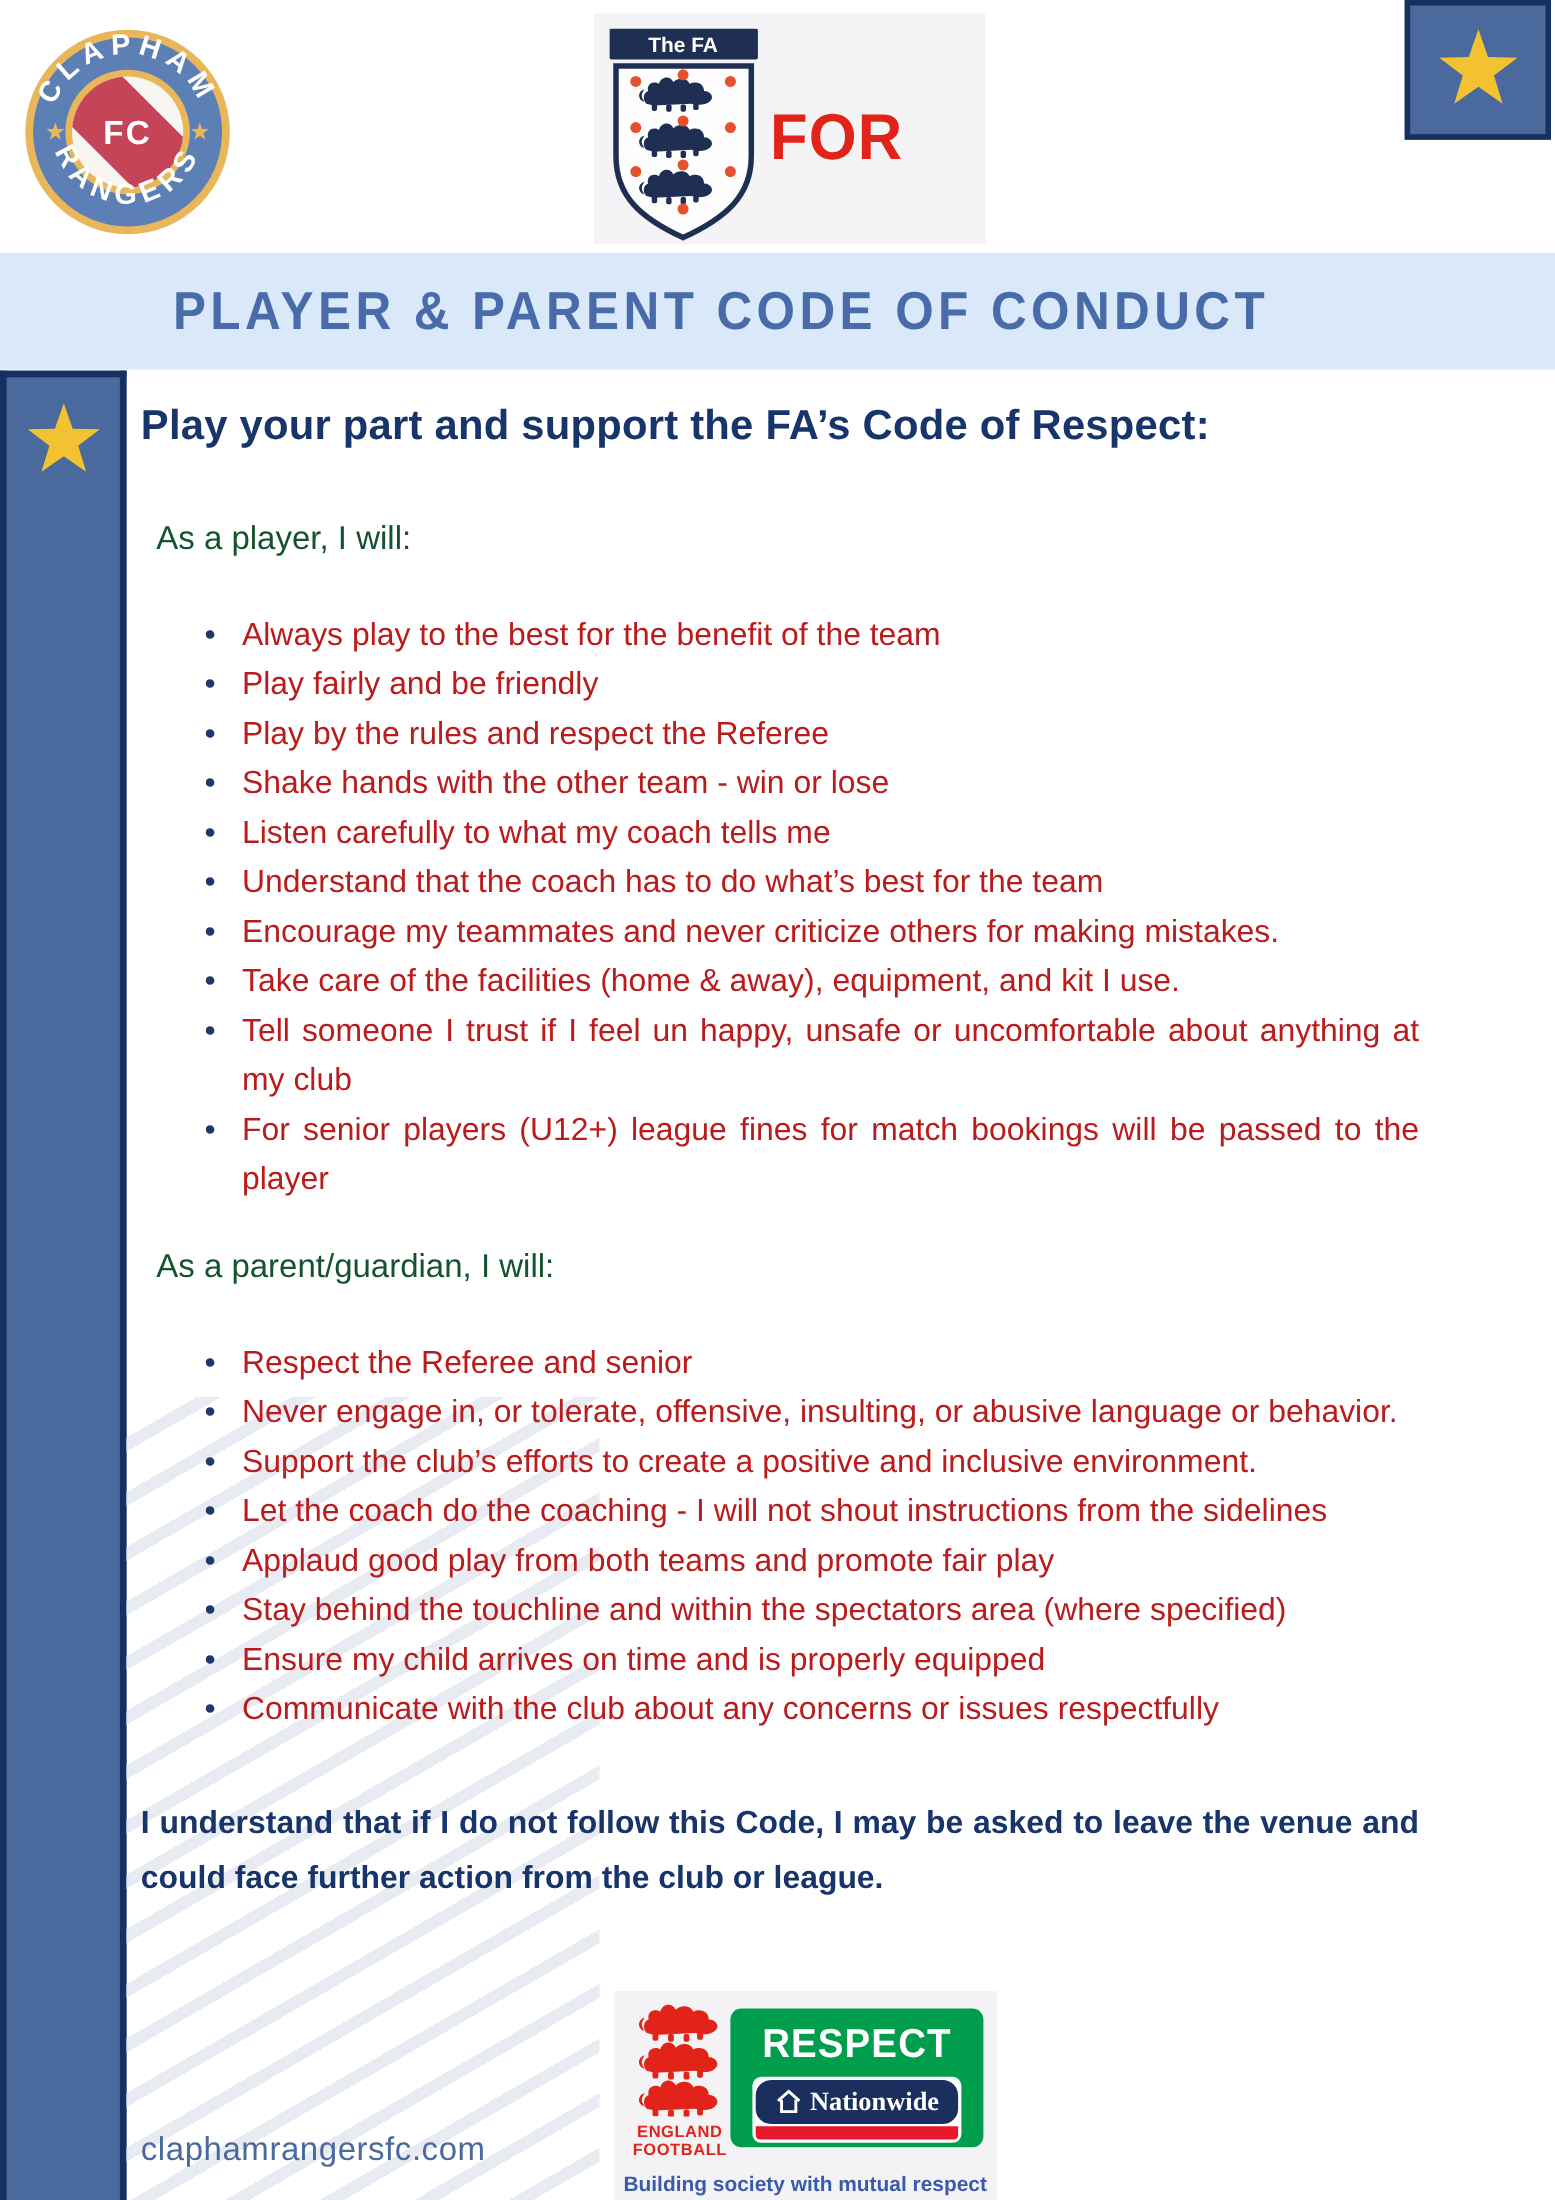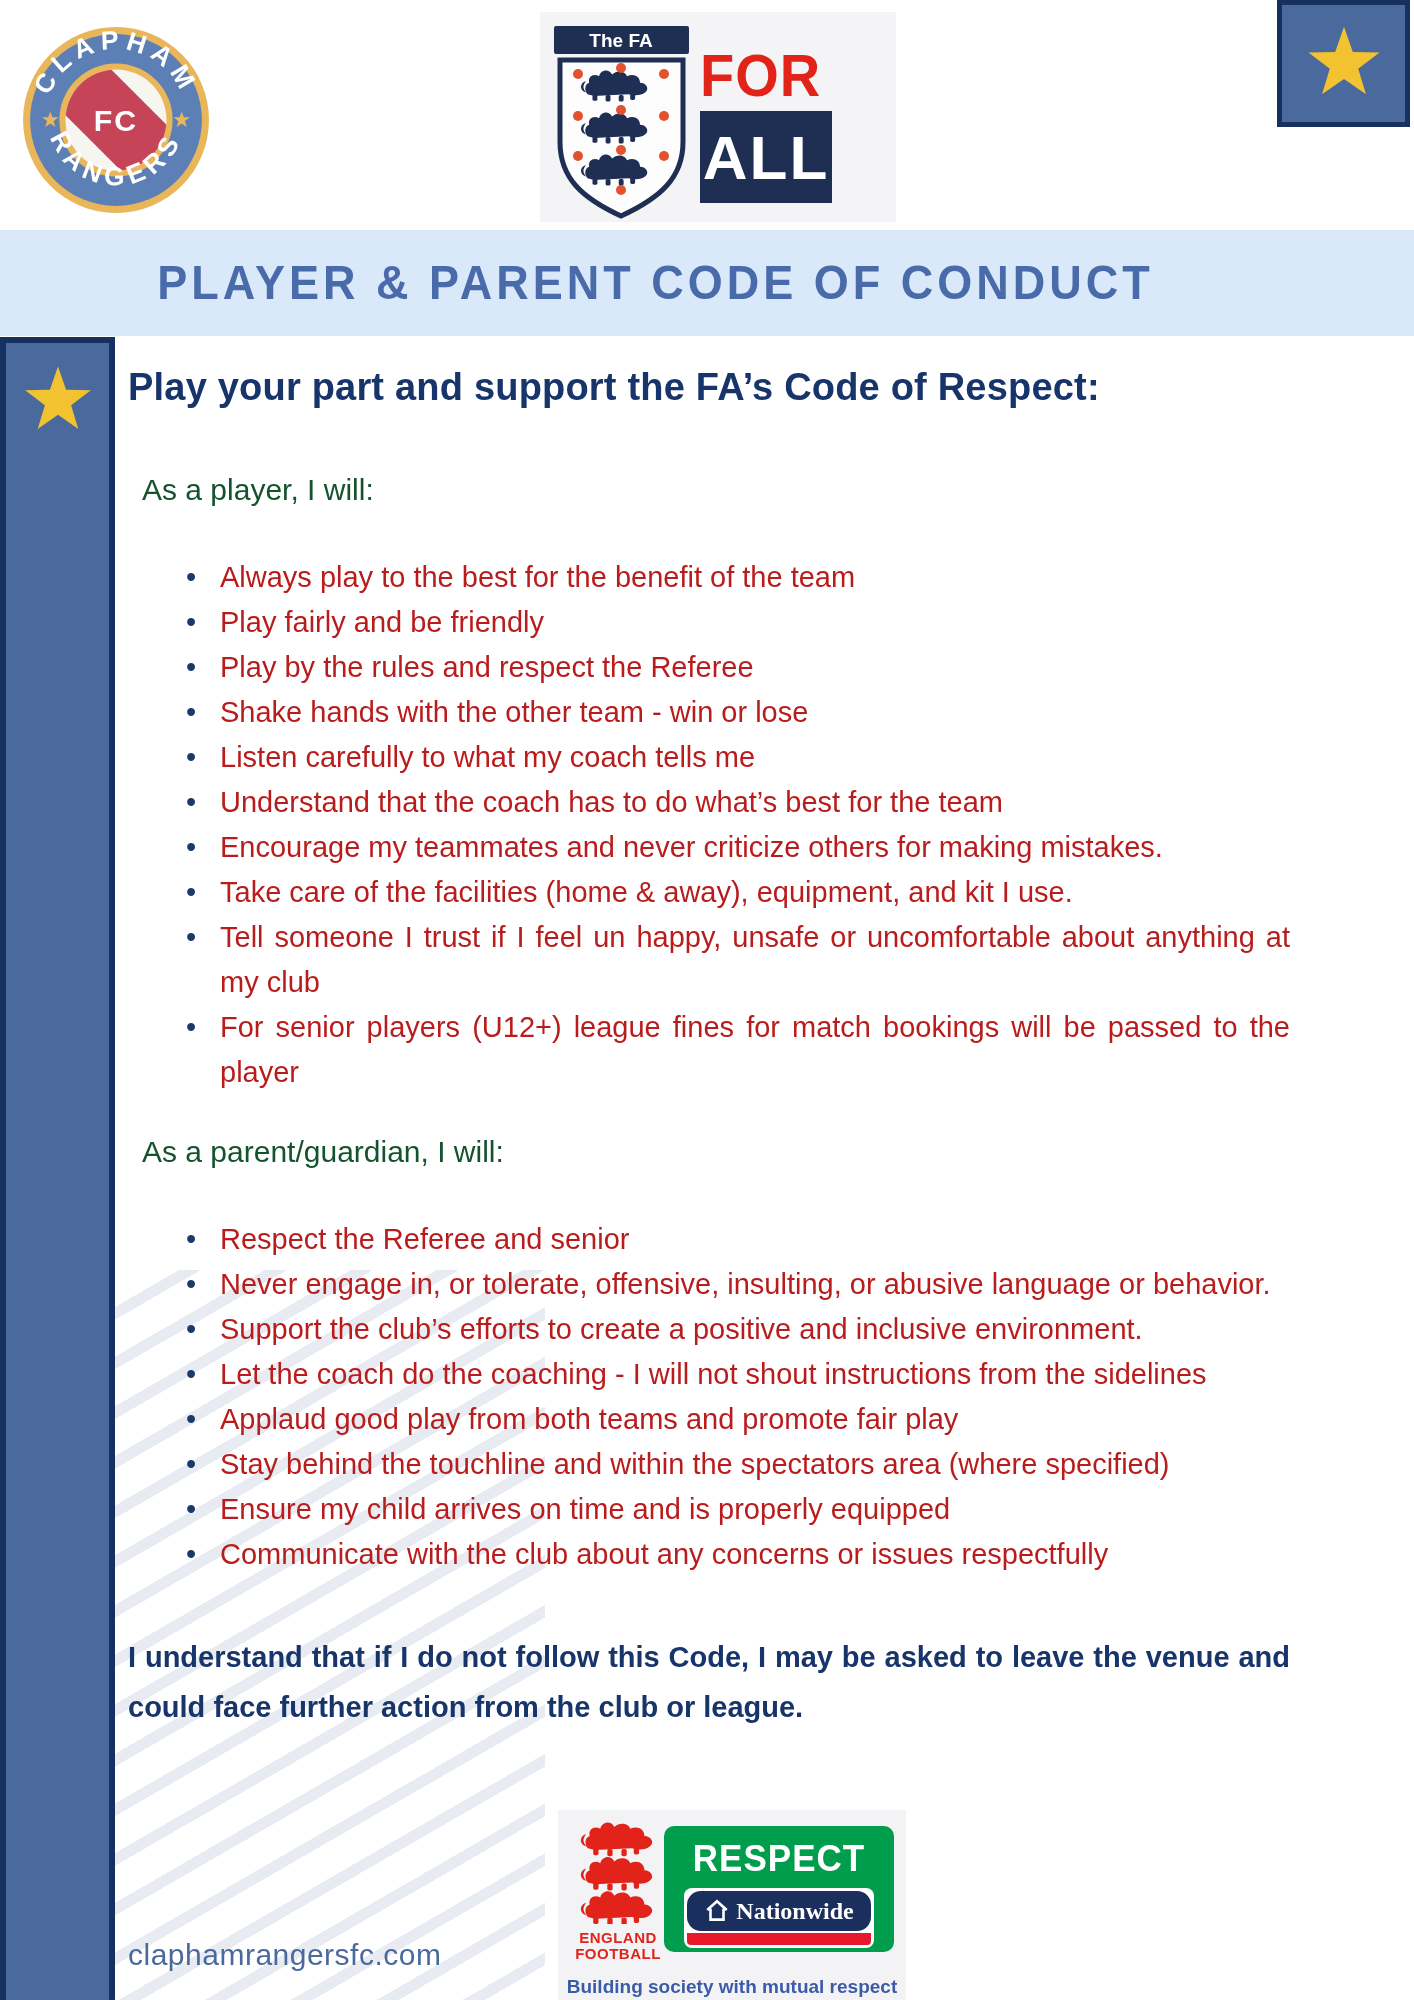--- a/index.html
+++ b/index.html
@@ -122,23 +122,20 @@
           <circle cx="67" cy="84" r="5"></circle>
           <circle cx="110" cy="90" r="5"></circle>
         <circle cx="24" cy="130" r="5"></circle>
           <circle cx="67" cy="124" r="5"></circle>
           <circle cx="110" cy="130" r="5"></circle>
         <circle cx="67" cy="164" r="5"></circle>
       </g>
     </svg>
     <div class="fa-forall">
       <div class="fa-for">FOR</div>
-      <div class="fa-all-box">
-        <span class="fa-all">ALL</span>
-      </div>
     </div>
   </div>
 
   <div class="corner-star">
     <svg width="78" height="78" viewBox="-12 -12 24 24">
       <use href="#star5" fill="#f2c230" transform="scale(1.15)"></use>
     </svg>
   </div>
 
   <div class="banner">

